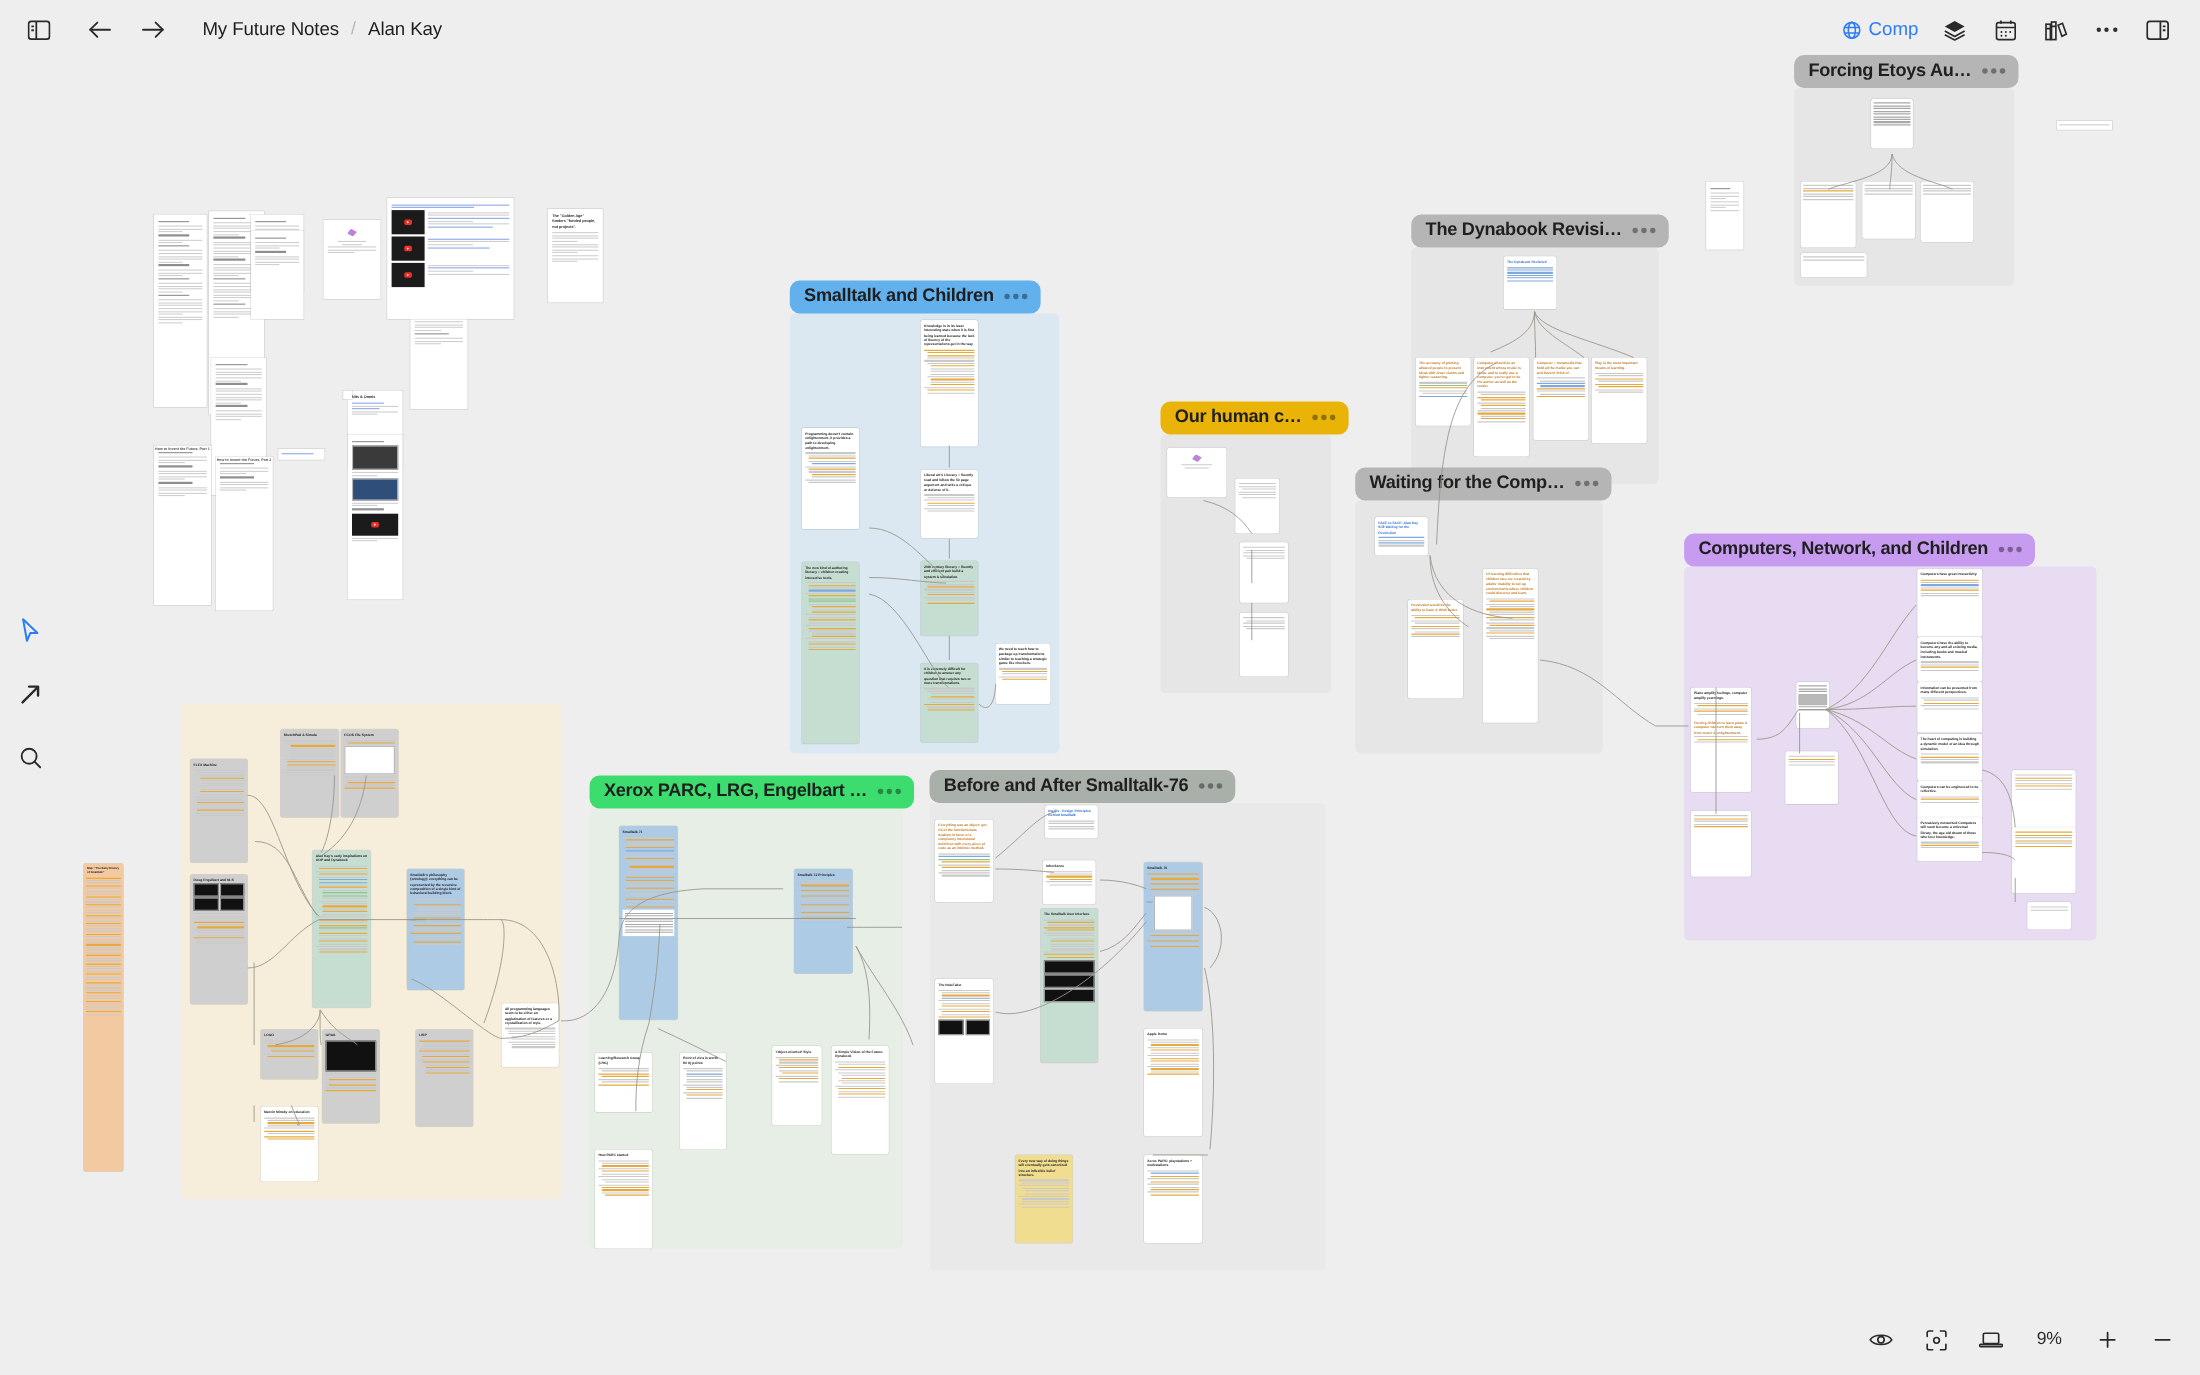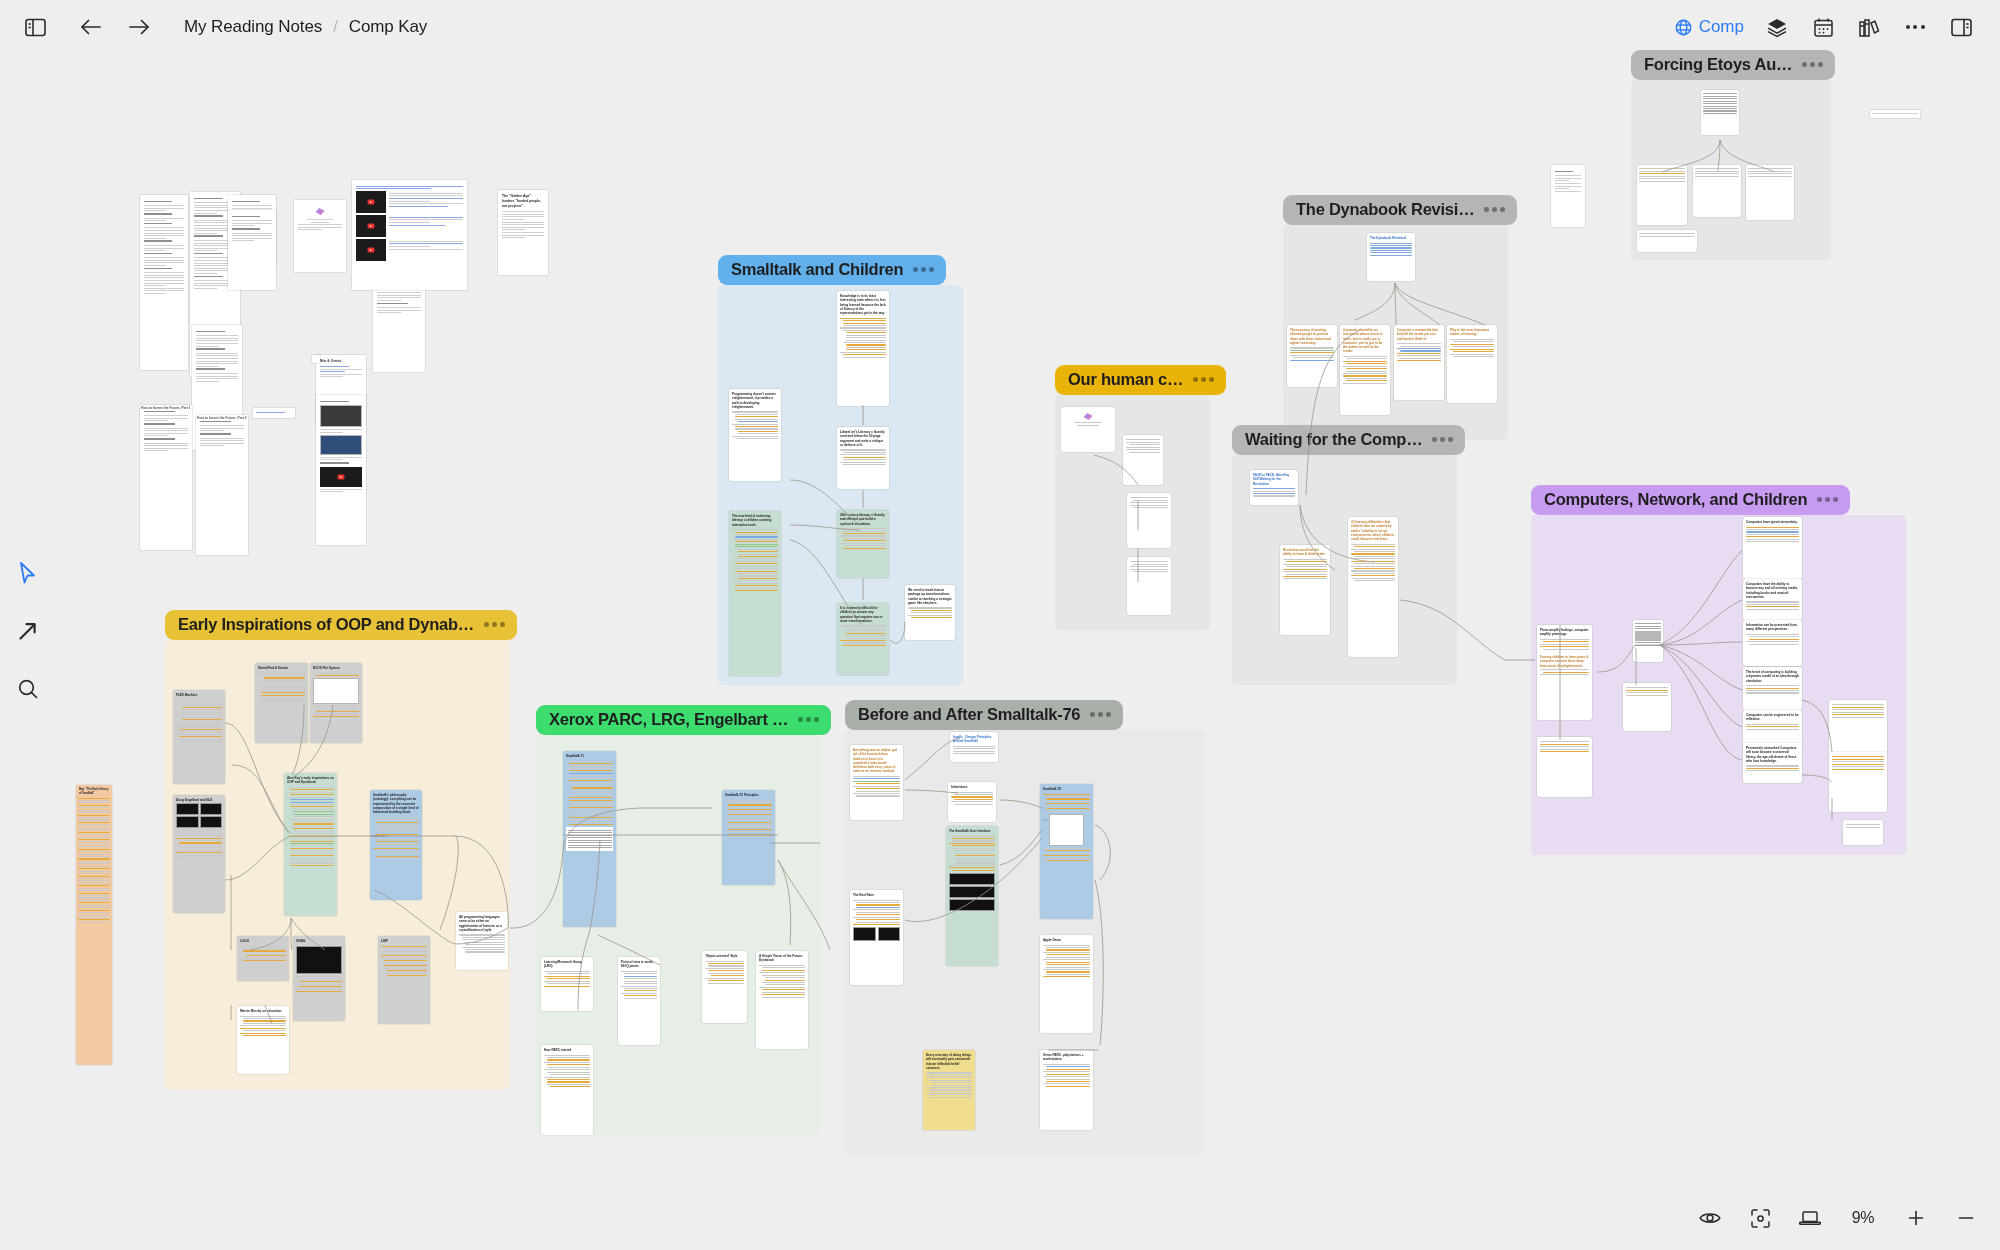--- a/index.html
+++ b/index.html
@@ -335,28 +335,20 @@
         <div class="pln"></div>
           <div class="pln sh"></div>
         <div class="pln hd2"></div>
         <div class="vid" style="height:20px;margin:2px 0;"></div>
         <div class="pln"></div>
           <div class="pln sh"></div>
       </div>
     </div>
 
     <div class="frame" style="left:165px;top:640px;width:345px;height:450px;background:#f6eeda;">
-      <div class="frame-title" style="background:#e7c136;">
-        <span>Early Inspirations of OOP and Dynab…</span>
-        <span class="dots3">
-            <i></i>
-            <i></i>
-            <i></i>
-          </span>
-      </div>
 
       <div class="card" style="left:8px;top:50px;width:52px;height:94px;background:#cfcfcf;">
         <div class="hd">FLEX Machine</div>
         <div class="bd">
             <div class="ln"></div>
             <div class="ln ind"></div>
             <div class="ln ind2"></div>
             <div class="ln ind2 o"></div>
             <div class="ln ind2"></div>
             <div class="ln ind2"></div>
@@ -1563,23 +1555,23 @@
             <polyline points="8.5,2.5 2,9 8.5,15.5"></polyline>
         </svg>
       </div>
       <div class="tb-btn" style="margin-left:6px;">
         <svg width="22" height="18" viewBox="0 0 22 18" fill="none" stroke="#2a2a2a" stroke-width="1.7" stroke-linecap="round" stroke-linejoin="round">
           <line x1="2" y1="9" x2="20" y2="9"></line>
             <polyline points="13.5,2.5 20,9 13.5,15.5"></polyline>
         </svg>
       </div>
       <div class="crumbs">
-        <span class="crumb">My Reading Notes</span>
+        <span class="crumb">My Future Notes</span>
         <span class="crumb-sep">/</span>
-        <span class="crumb">Comp Kay</span>
+        <span class="crumb">Alan Kay</span>
       </div>
     </div>
     <div class="tb-right">
       <div class="share">
         <svg width="17" height="17" viewBox="0 0 18 18" fill="none" stroke="#2b7cf6" stroke-width="1.5">
           <circle cx="9" cy="9" r="7.6"></circle>
             <ellipse cx="9" cy="9" rx="3.4" ry="7.6"></ellipse>
             <line x1="1.6" y1="6.4" x2="16.4" y2="6.4"></line>
             <line x1="1.6" y1="11.6" x2="16.4" y2="11.6"></line>
         </svg>

